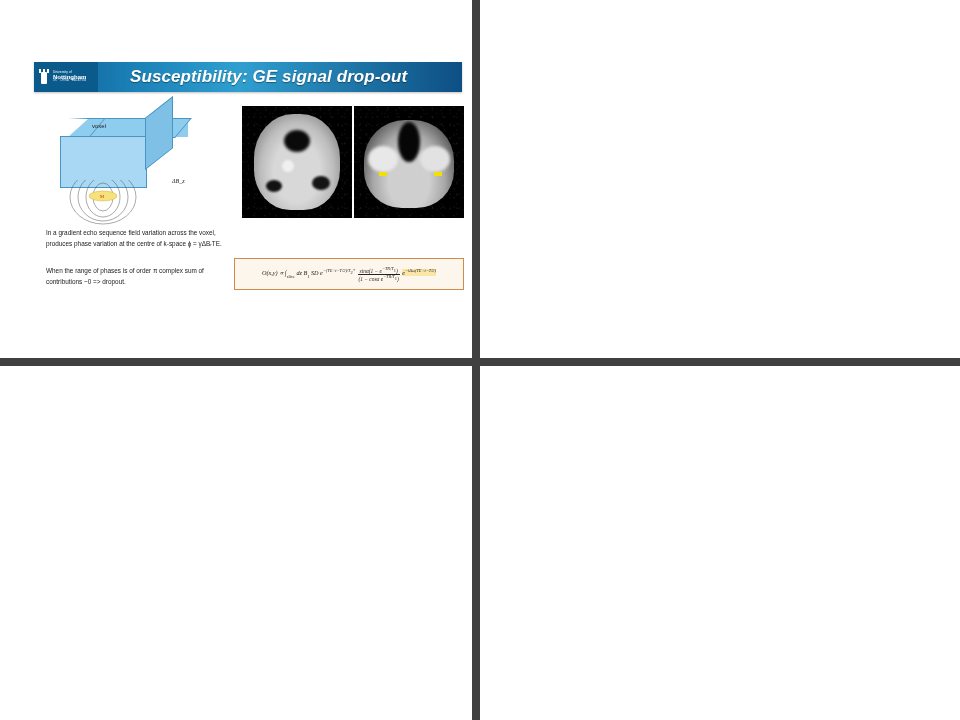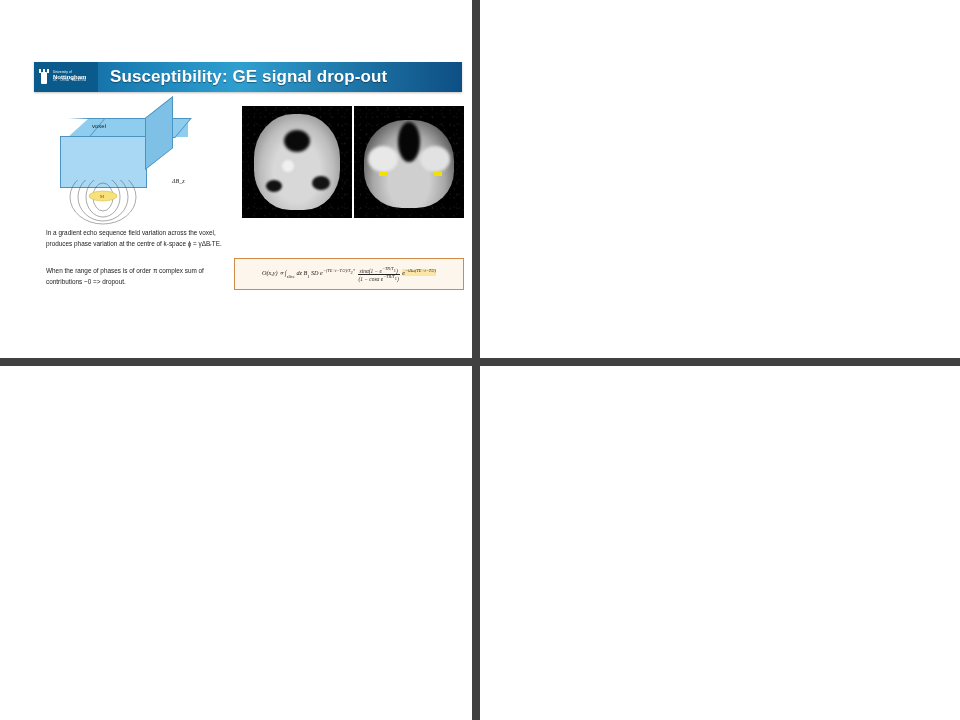--- a/index.html
+++ b/index.html
@@ -27,22 +27,22 @@
   .logo .crest:before{content:"";position:absolute;left:3px;top:3px;width:6px;height:12px;
         background:#ffffff;border-radius:1px;}
   .logo .crest:after{content:"";position:absolute;left:1px;top:0px;width:10px;height:4px;
         background:#ffffff;
         -webkit-mask-image:repeating-linear-gradient(90deg,#000 0 2px,transparent 2px 4px);
         mask-image:repeating-linear-gradient(90deg,#000 0 2px,transparent 2px 4px);}
   .logo .ltxt{color:#fff;line-height:1.0;}
   .logo .ltxt .l1{font-size:3.2px;letter-spacing:.1px;}
   .logo .ltxt .l2{font-size:6px;font-weight:bold;}
   .logo .ltxt .l3{font-size:2.6px;letter-spacing:.2px;opacity:.85;}
-  .banner h1{margin:0;color:#ffffff;font-size:17px;font-weight:bold;padding-left:12px;
-    text-shadow:0 1px 1px rgba(0,0,0,.4);letter-spacing:.1px;}
+  .banner h1{margin:0;color:#ffffff;font-size:17px;font-weight:bold;padding-left:32px;
+    text-shadow:0 1px 1px rgba(0,0,0,.4);letter-spacing:.1px;font-style:italic;}
 
   
   .body-txt{position:absolute;color:#1a1a1a;font-size:6.4px;line-height:1.65;}
 
   
   .voxel-wrap{position:absolute;}
   .vx-top{position:absolute;background:#8fcdef;border:1px solid #4b93c0;}
   .vx-front{position:absolute;background:#a8d8f3;border:1px solid #4b93c0;}
   .vx-side{position:absolute;background:#7ec0e6;border:1px solid #4b93c0;}
   .vx-label{position:absolute;font-size:6px;color:#222;}

